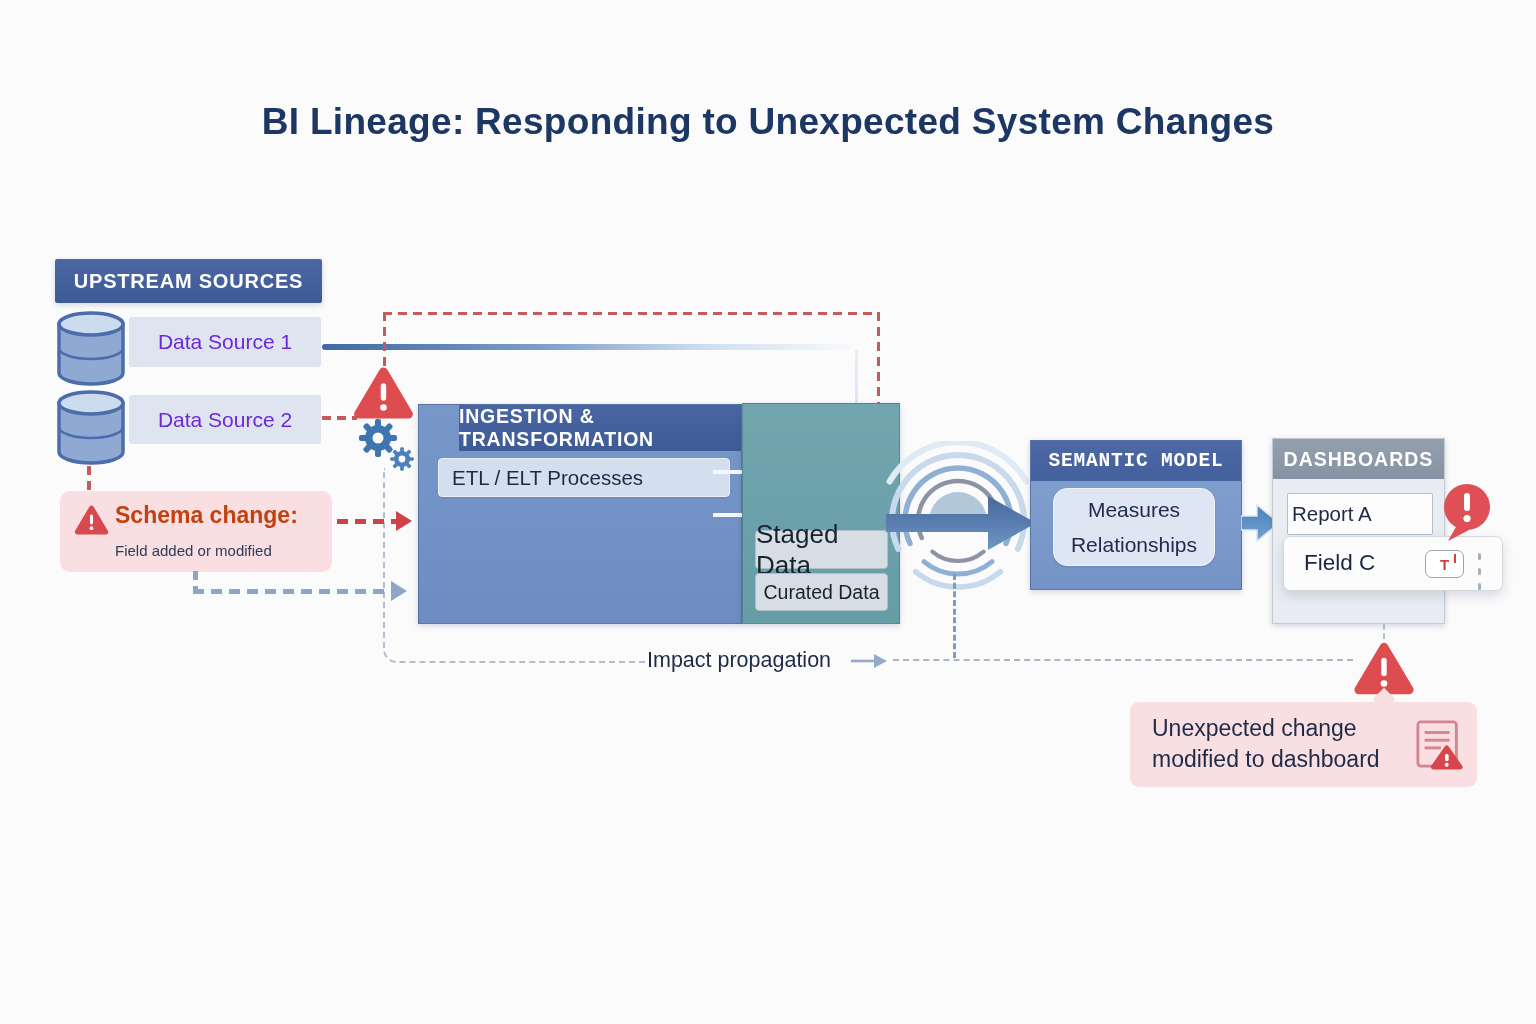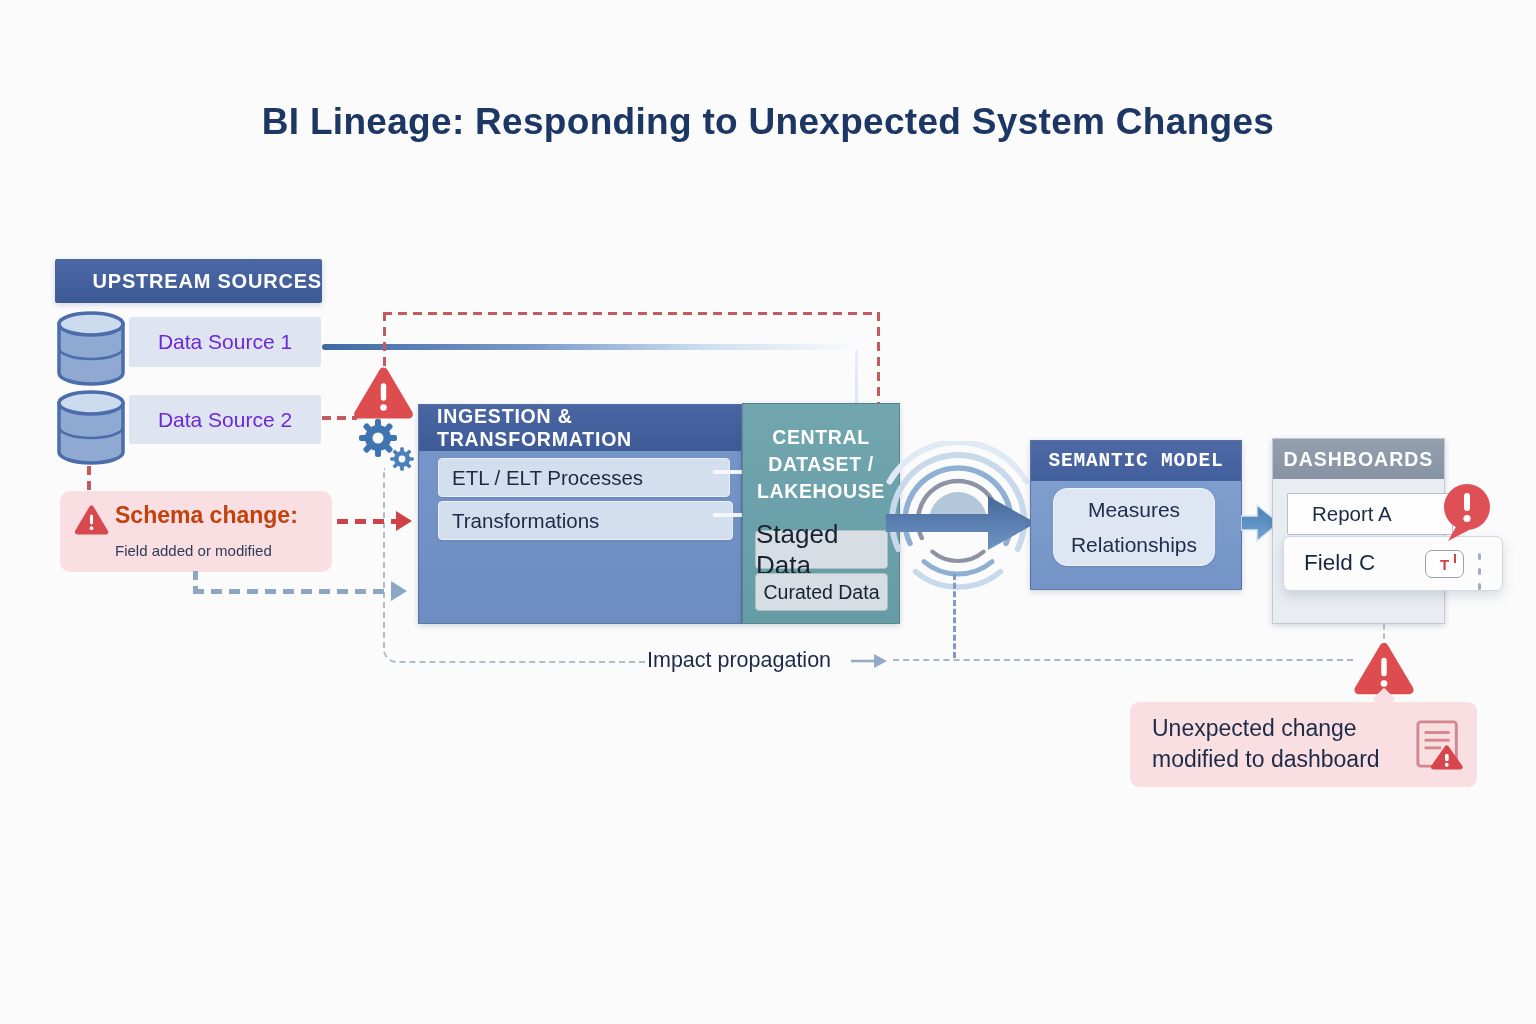--- a/index.html
+++ b/index.html
@@ -21,21 +21,21 @@
   }
   .chip{
     display:flex;align-items:center;
     background:#dee5f1;color:#6d28d9;border-radius:3px;
   }
   .innerbox{
     background:#d3deef;border:1px solid #e9eef7;border-radius:4px;
     display:flex;align-items:center;color:#1e2a44;
     box-shadow:0 1px 2px rgba(30,50,90,.12);
   }
-  .shadowed{box-shadow:0 2px 6px rgba(30,50,90,.18);justify-content:flex-end;}
+  .shadowed{box-shadow:0 2px 6px rgba(30,50,90,.18);}
   
   .dash-red-thin{background:repeating-linear-gradient(90deg,#c25a5e 0 9px,transparent 9px 15px);}
   .dash-red-thin-v{background:repeating-linear-gradient(180deg,#c25a5e 0 9px,transparent 9px 15px);}
   .dash-red-thick{background:repeating-linear-gradient(90deg,#ce4248 0 11px,transparent 11px 18px);}
   .dash-blue-thick{background:repeating-linear-gradient(90deg,#8ea5c6 0 11px,transparent 11px 18px);}
   .dash-blue-thick-v{background:repeating-linear-gradient(180deg,#8ea5c6 0 9px,transparent 9px 15px);}
   .arrowhead{width:0;height:0;border-top:10px solid transparent;border-bottom:10px solid transparent;}
   .kebab-dot{width:3px;height:7px;border-radius:2px;background:#a3adbb;margin:4px 0;}
 </style>
 </head>
@@ -134,42 +134,34 @@
 
   <div class="abs dash-red-thick" style="left:337px;top:519px;width:60px;height:5px;"></div>
   <div class="abs arrowhead" style="left:396px;top:511px;border-left:16px solid #ce4248;"></div>
 
   <div class="abs dash-blue-thick-v" style="left:193px;top:571px;width:4.5px;height:19px;"></div>
   <div class="abs dash-blue-thick" style="left:193px;top:589px;width:199px;height:5px;"></div>
   <div class="abs arrowhead" style="left:391px;top:581px;border-left:16px solid #8ea5c6;"></div>
 
   <div class="abs shadowed" style="left:418px;top:404px;width:322px;height:218px;border:1px solid rgba(43,63,105,.35);
               background:linear-gradient(#7897c9,#6d8dc1);">
-    <div class="hdr" style="height:46px;font-size:19.5px;justify-content:flex-start;padding-left:18px;
-                background:linear-gradient(#4a66a2,#3e5a97);">
+    <div class="hdr" style="height:46px;font-size:19.5px;justify-content:flex-start;
+                background:linear-gradient(#4a66a2,#3e5a97);margin-left:40px;">
       <span>INGESTION &amp; TRANSFORMATION</span>
     </div>
     <div class="abs innerbox" style="left:19px;top:53px;width:277px;height:37px;font-size:20.5px;padding-left:13px;">
       <span>ETL / ELT Processes</span>
     </div>
-    <div class="abs innerbox" style="left:19px;top:96px;width:280px;height:37px;font-size:20.5px;padding-left:13px;">
-      <span>Transformations</span>
-    </div>
   </div>
 
   <div class="abs" style="left:713px;top:470px;width:30px;height:4px;background:#f4f8fc;"></div>
   <div class="abs" style="left:713px;top:513px;width:30px;height:4px;background:#f4f8fc;"></div>
 
   <div class="abs shadowed" style="left:742px;top:403px;width:156px;height:219px;border:1px solid rgba(55,95,105,.4);
               background:linear-gradient(#72a6af,#659ca6);">
-    <div style="margin-top:20px;text-align:center;color:#fff;font-weight:bold;font-size:19.5px;line-height:27px;letter-spacing:.6px;">
-      <span style="display:block">CENTRAL</span>
-      <span style="display:block">DATASET /</span>
-      <span style="display:block">LAKEHOUSE</span>
-    </div>
     <div class="abs" style="left:12px;top:126px;width:131px;height:37px;background:#d6dee3;border:1.5px solid #aebfc7;
                 border-radius:4px;display:flex;align-items:center;justify-content:center;font-size:26px;color:#18222f;">
       <span>Staged Data</span>
     </div>
     <div class="abs" style="left:12px;top:169px;width:131px;height:36px;background:#d6dee3;border:1.5px solid #aebfc7;
                 border-radius:4px;display:flex;align-items:center;justify-content:center;font-size:19.5px;color:#18222f;">
       <span>Curated Data</span>
     </div>
   </div>
 
@@ -226,21 +218,21 @@
       </linearGradient>
     </defs>
     <polygon points="0,15 16,15 16,4 38,22 16,40 16,29 0,29" fill="url(#sag)" stroke="#d9e6f2" stroke-width="1.5"></polygon>
   </svg>
 
   <div class="abs shadowed" style="left:1272px;top:438px;width:171px;height:184px;background:#e9edf2;border:1px solid #c3cad4;">
     <div class="hdr" style="height:40px;font-size:19.5px;letter-spacing:1px;background:linear-gradient(#949fae,#8793a4);">
       <span>DASHBOARDS</span>
     </div>
     <div class="abs" style="left:14px;top:54px;width:140px;height:40px;background:#fdfdfe;border:1.5px solid #b6bfca;
-                border-radius:2px;display:flex;align-items:center;padding-left:24px;font-size:20.5px;color:#1e2a44;">
+                border-radius:2px;display:flex;align-items:center;padding-left:4px;font-size:20.5px;color:#1e2a44;">
       <span>Report A</span>
     </div>
   </div>
 
   <div class="abs" style="left:1283px;top:536px;width:218px;height:53px;background:#fcfcfd;border:1px solid #d3d8e0;
               border-radius:7px;box-shadow:0 5px 12px rgba(60,80,110,.18);">
     <div class="abs" style="left:20px;top:13px;font-size:22.5px;color:#1b2740;">Field C</div>
     <div class="abs" style="left:141px;top:13px;width:37px;height:26px;border:1.6px solid #98a3b2;border-radius:7px;
                 background:#fff;display:flex;align-items:center;justify-content:center;">
       <span style="font-size:15px;font-weight:bold;color:#d2403f;">T</span>

